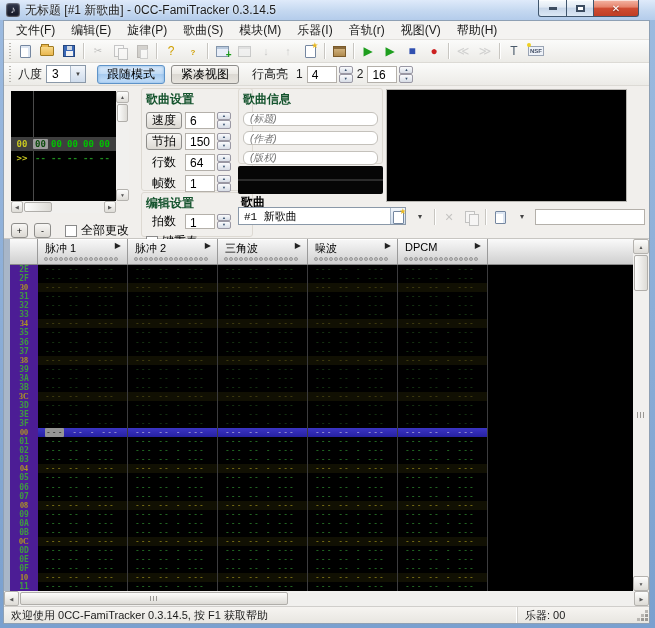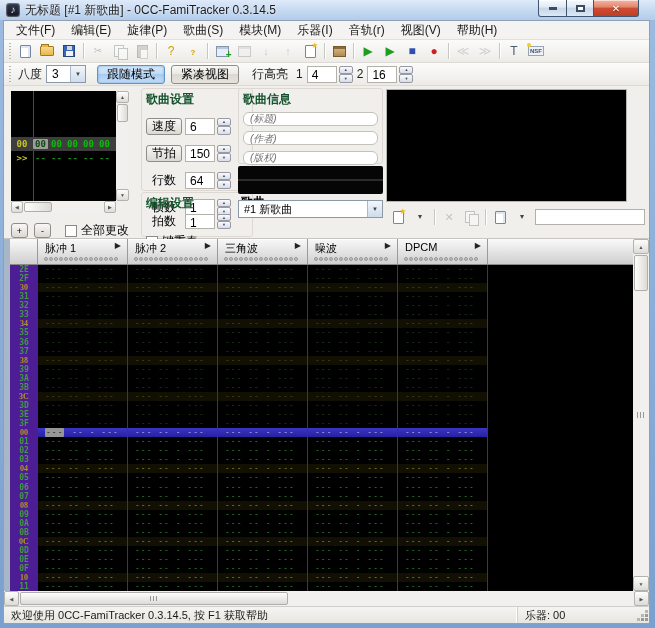--- a/index.html
+++ b/index.html
@@ -125,34 +125,34 @@
   .sb-v .sb-thumb { height:18px; margin:1px; }
   .sb-h .sb-thumb { width:28px; margin:1px; }
   .frame-btns { display:flex; align-items:center; margin-top:9px; }
   .small-btn { width:17px; height:15px; border:1px solid #8e8d8a; border-radius:3px;
     background:linear-gradient(#f8f7f5,#dcd9d3); display:flex; align-items:center; justify-content:center;
     font-size:9px; margin-right:6px; }
   .checkbox { width:12px; height:12px; border:1px solid #8a8a8a; background:#fff; margin-right:4px;
     display:flex; align-items:center; justify-content:center; font-size:9px; color:#2a66c8; font-weight:bold; }
 
   
-  .gs-row { display:flex; align-items:center; height:18px; margin:9px 0; }
+  .gs-row { display:flex; align-items:center; height:18px; margin:3px 0; }
   .gs-btn { width:36px; height:17px; border:1px solid #8e8d8a; border-radius:3px;
     background:linear-gradient(#f8f7f5,#dcd9d3); display:flex; align-items:center; justify-content:center; }
   .gs-lab { width:36px; text-align:center; }
   .cb-row { display:flex; align-items:center; margin-top:4px; }
 
   .field { height:14px; border:1px solid #c4c1bb; border-radius:6px; background:#fff; width:100%;
     font-style:italic; color:#989898; font-size:10px; padding:0 6px; margin-bottom:5px;
     font-family:"Liberation Sans",sans-serif; }
   .visualizer { position:absolute; left:234px; top:80px; width:145px; height:28px; background:#060606;
     border-radius:2px; }
   .visualizer::after { content:""; position:absolute; left:0; right:0; top:13px; height:2px; background:#2c2c2c; }
   .song-label { position:absolute; left:237px; top:108px; font-weight:bold; }
-  .song-combo { position:absolute; left:234px; top:114px; width:145px; }
+  .song-combo { position:absolute; left:234px; top:121px; width:168px;font-family:Liberation Mono, monospace; }
   .instr-list { position:absolute; left:382px; top:3px; width:241px; height:113px; background:#000;
     border:1px solid #b8b6b2; }
   .instr-toolbar { position:absolute; left:383px; top:121px; height:20px; display:flex; align-items:center; }
   .instr-name { position:absolute; left:531px; top:123px; width:110px; height:16px;
     border:1px solid #b4b0aa; background:#fff; font-size:11px; padding:0 3px; }
 
   
   .pattern { flex:1; position:relative; background:#000; }
   .pat-gutter { position:absolute; left:0; top:0; bottom:15px; width:6px; background:#a8b6c8; }
   .pat-main { position:absolute; left:6px; right:16px; top:0; bottom:15px; background:#000; overflow:hidden; }

